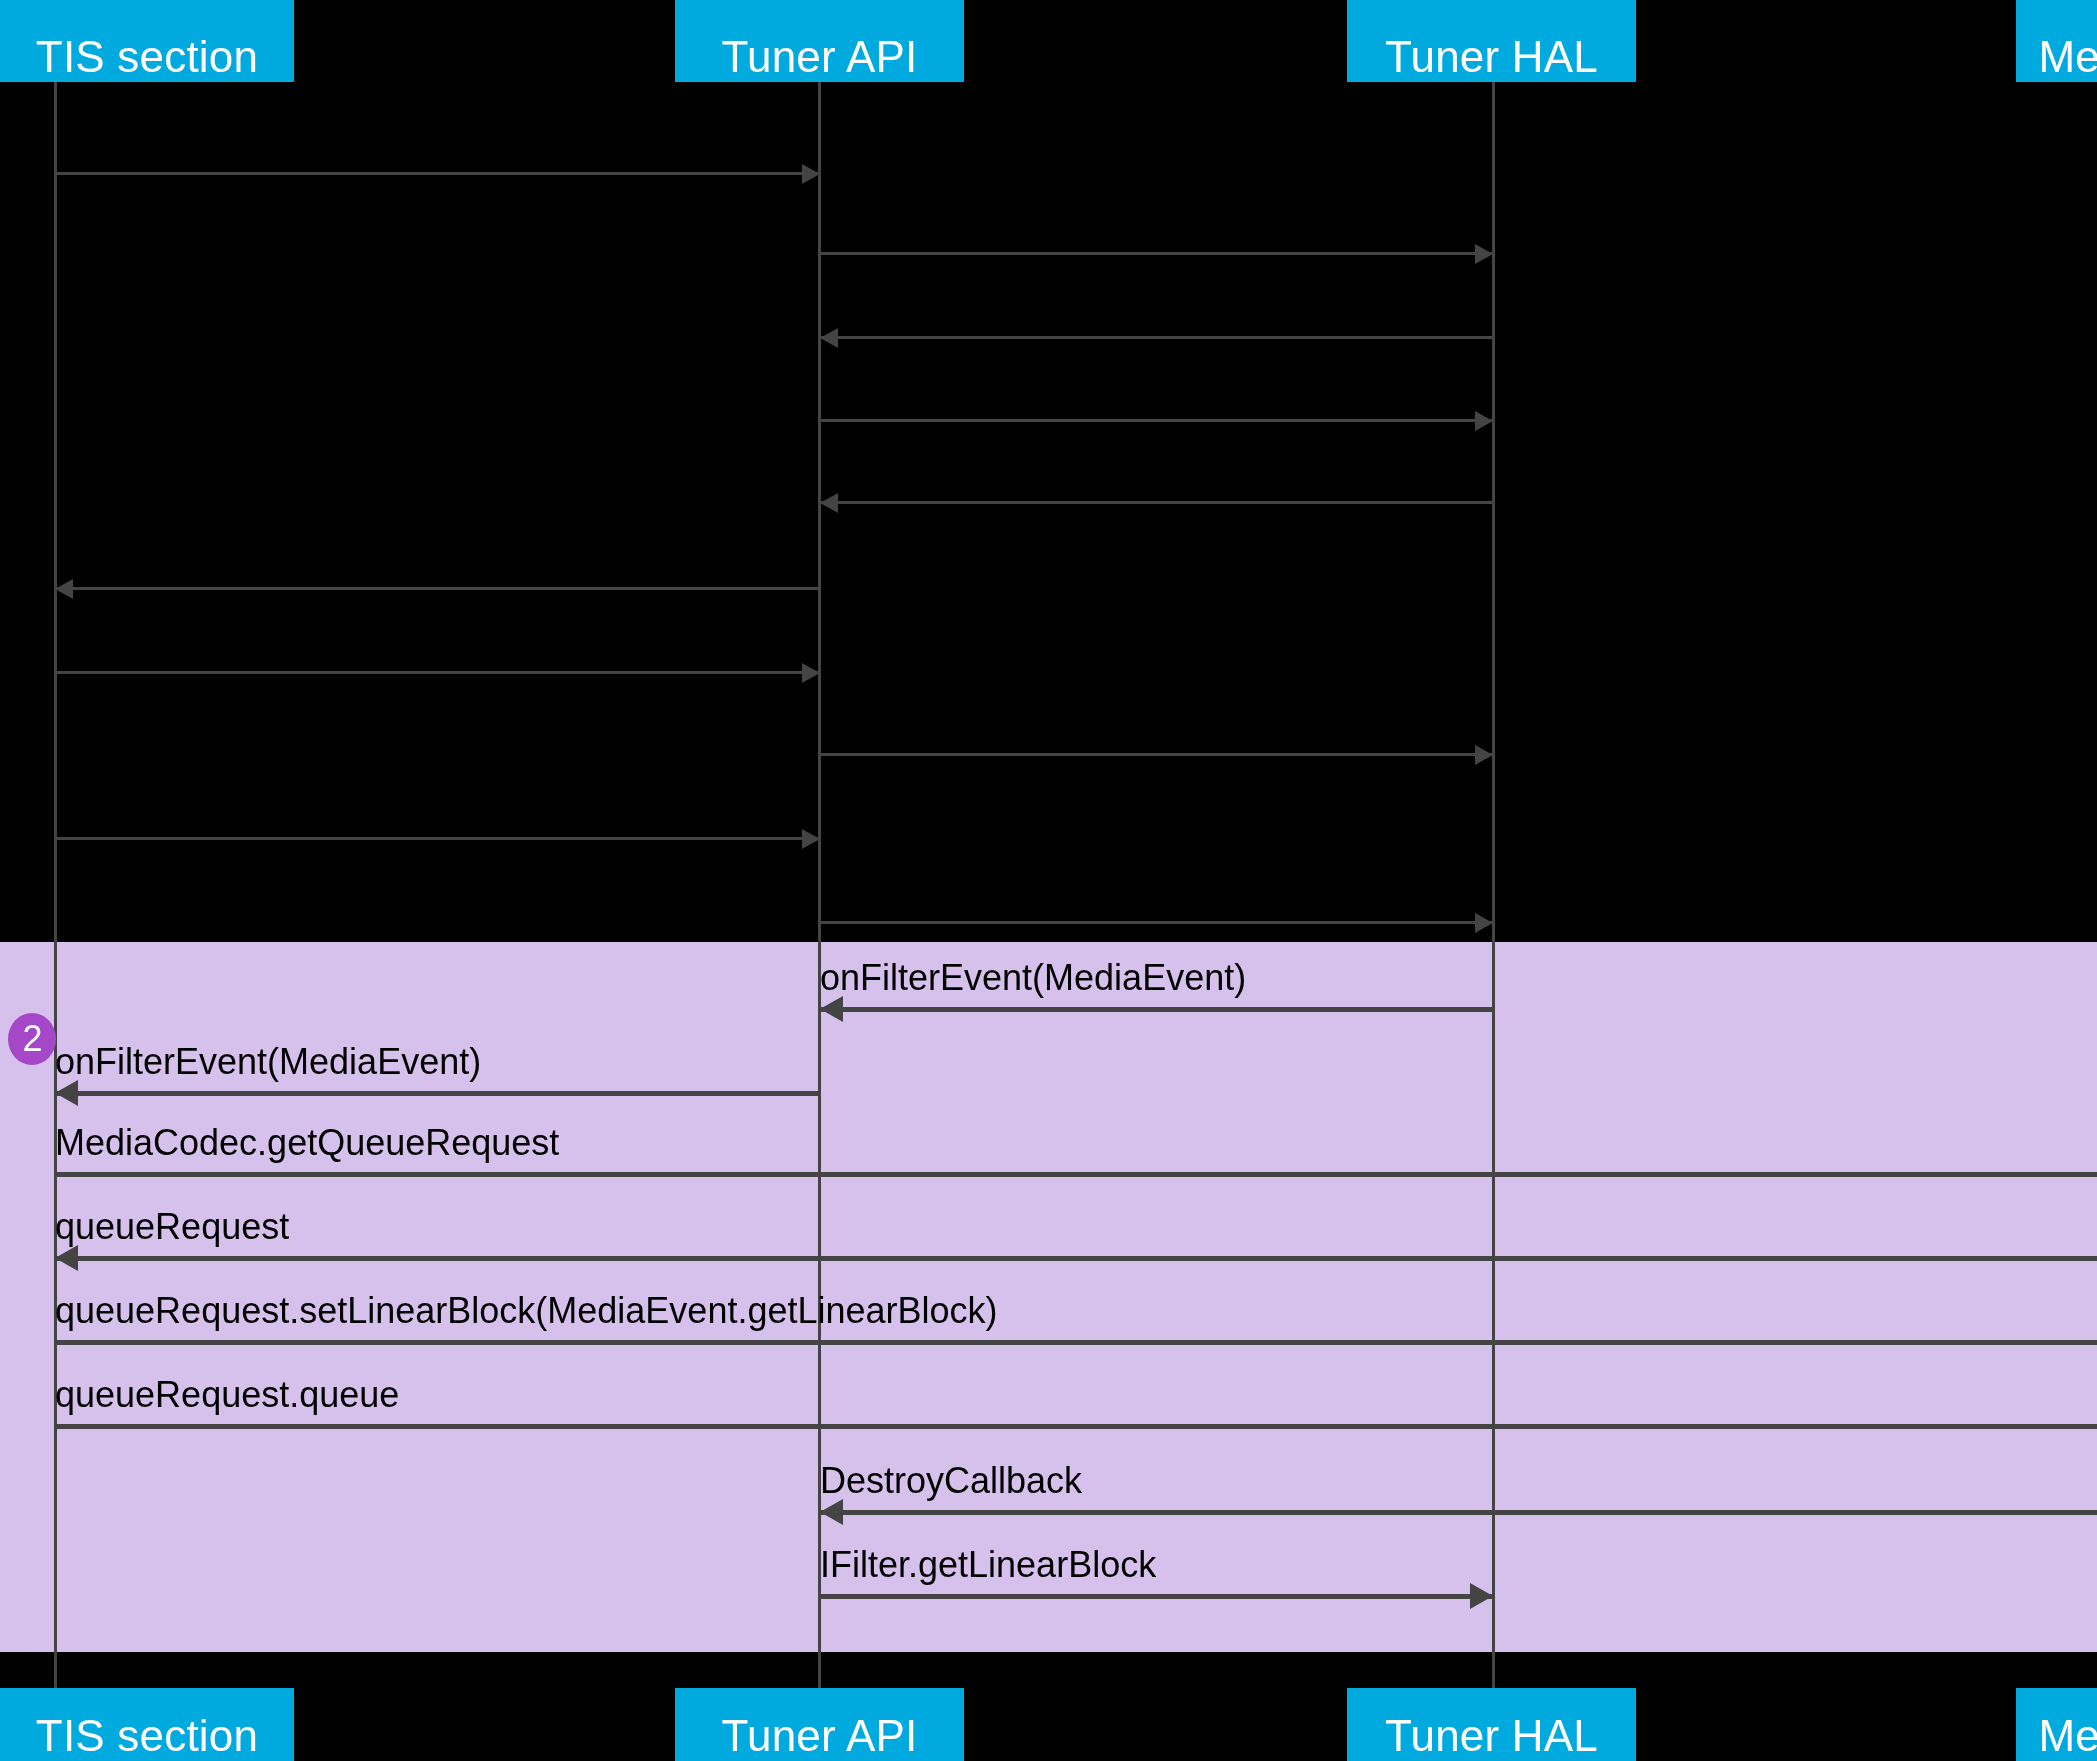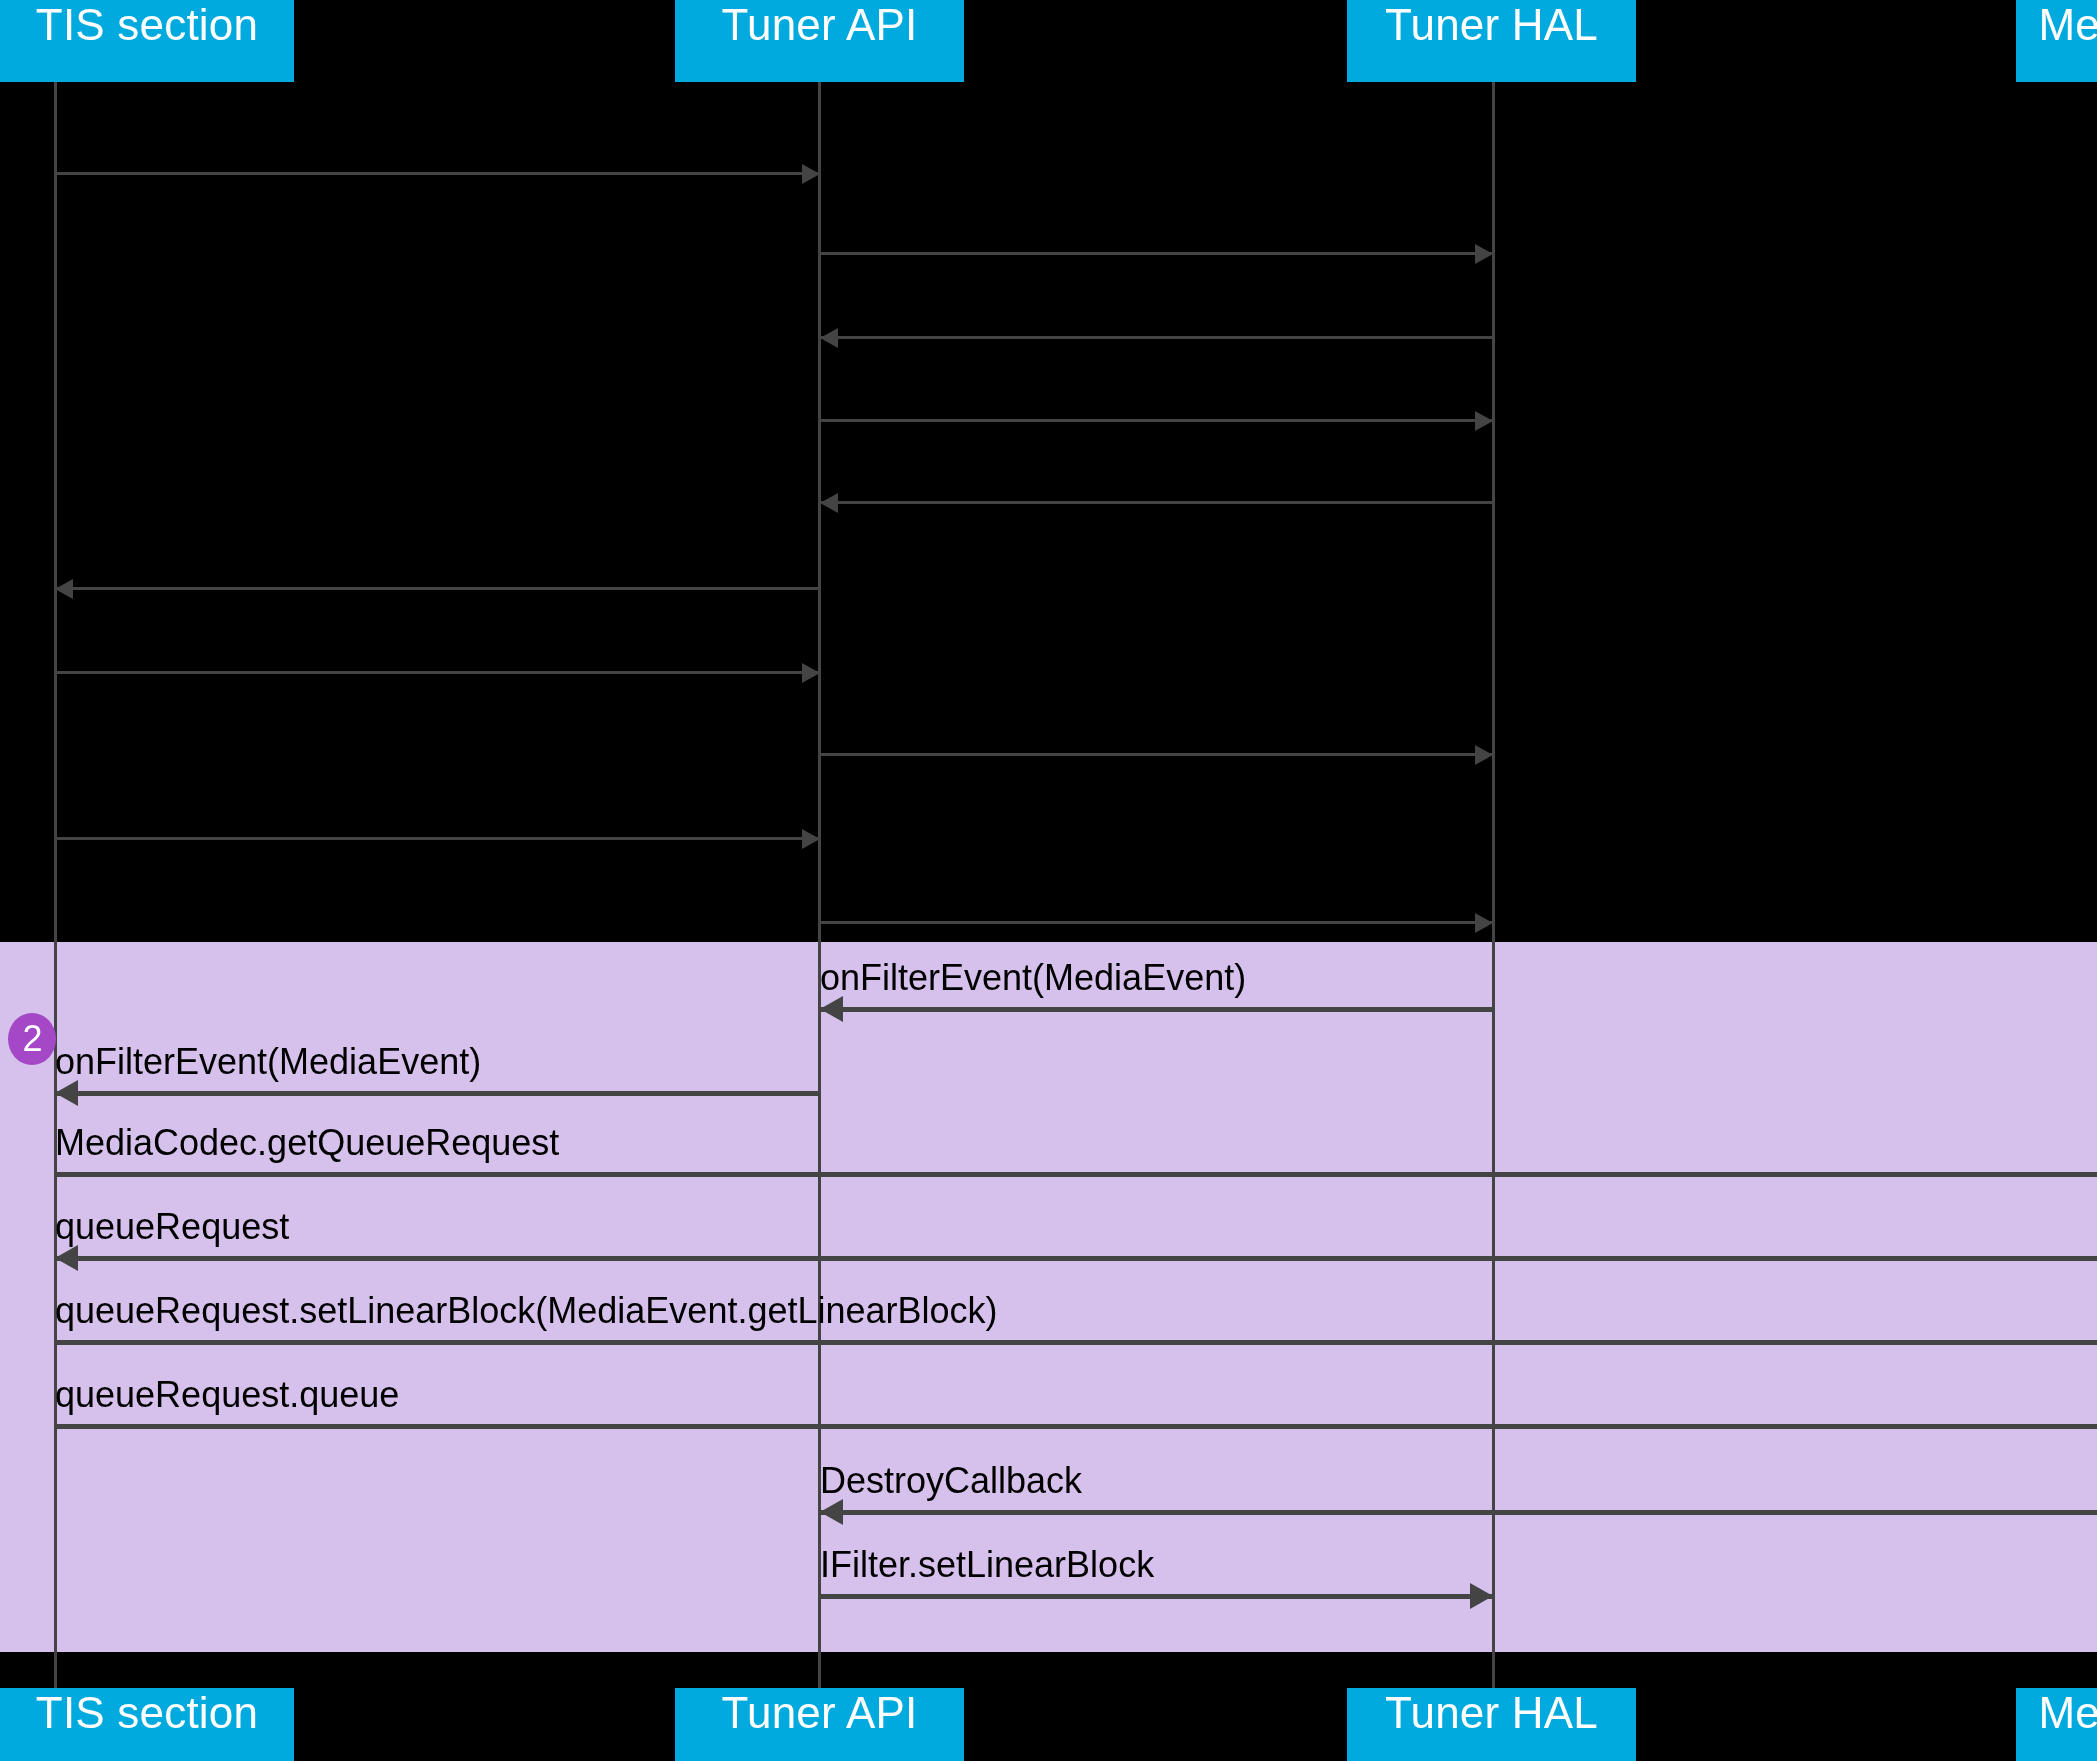--- a/index.html
+++ b/index.html
@@ -10,21 +10,21 @@
     font-family:"Liberation Sans", sans-serif;
     overflow:hidden;
   }
   
   .band{position:absolute;background:#D6C1EC;}
   
   .pbox{
     position:absolute;
     background:#00AADE;
     color:#ffffff;
-    display:flex;align-items:flex-start;justify-content:center;
+    display:flex;align-items:flex-end;justify-content:center;
     font-size:44px;
     letter-spacing:0.2px;
     white-space:nowrap;
   }
   
   .lifeline{position:absolute;width:3.4px;background:#444444;}
   
   .msg{position:absolute;height:0;}
   .msg .shaft{
     position:absolute;left:0;top:0;height:4.6px;background:#444444;width:100%;
@@ -181,21 +181,21 @@
 
   <div class="msg l" style="left:820px;top:1510px;width:1342px;">
     <div class="shaft"></div>
     <div class="head"></div>
     <div class="lbl">DestroyCallback</div>
   </div>
 
   <div class="msg r" style="left:820px;top:1594px;width:673px;">
     <div class="shaft"></div>
     <div class="head"></div>
-    <div class="lbl">IFilter.setLinearBlock</div>
+    <div class="lbl">IFilter.getLinearBlock</div>
   </div>
 
   <div class="pbox" style="left:0px;top:1688px;width:294px;height:73px;">
     <span>TIS section</span>
   </div>
   <div class="pbox" style="left:675px;top:1688px;width:289px;height:73px;">
     <span>Tuner API</span>
   </div>
   <div class="pbox" style="left:1347px;top:1688px;width:289px;height:73px;">
     <span>Tuner HAL</span>

